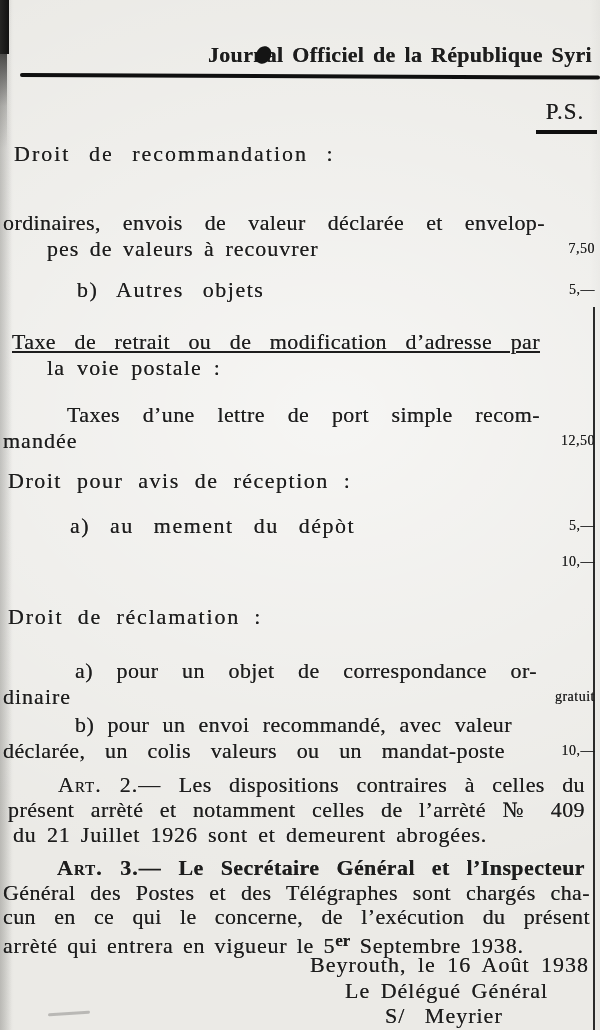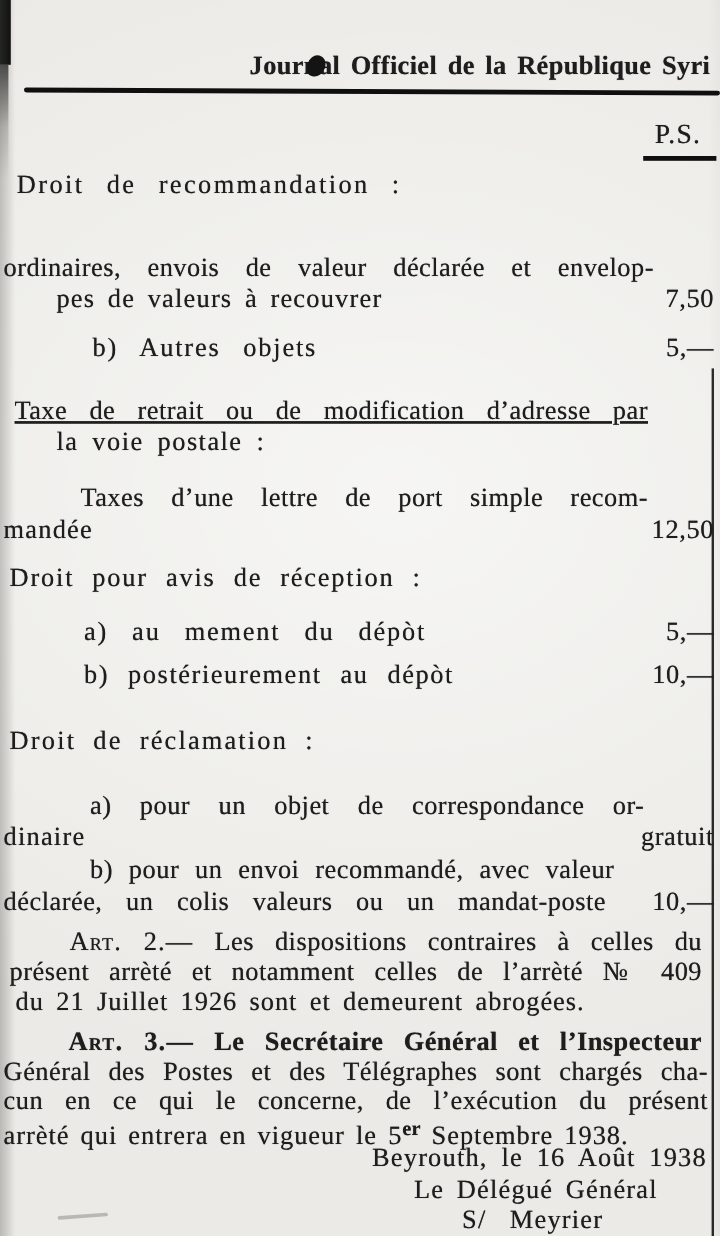--- a/index.html
+++ b/index.html
@@ -27,21 +27,21 @@
   .just{
     white-space:normal;
     text-align:justify;
     text-align-last:justify;
     height:27px;
     overflow:hidden;
   }
   .price{
     position:absolute;
     right:5px;
-    font-size:22px;
+    font-size:14px;
     line-height:26px;
     white-space:nowrap;
     letter-spacing:.5px;
     text-shadow:0 0 .6px rgba(25,25,25,.75);
   }
   .smallcaps{font-variant:small-caps;letter-spacing:1px;}
   .pre{white-space:pre;margin-left:12px;}
   .rule{position:absolute;background:#0f0f0f;}
   sup.ord{font-size:17px;vertical-align:7px;letter-spacing:0;font-weight:bold;}
   .artifact{position:absolute;}
@@ -79,21 +79,20 @@
 
   <div class="line just" style="top:402px;left:67px;width:473px;">Taxes d’une lettre de port simple recom-</div>
   <div class="line" style="top:428px;left:3px;letter-spacing:1px;">mandée</div>
   <div class="price" style="top:428px;">12,50</div>
 
   <div class="line" style="top:468px;left:8px;letter-spacing:1.5px;word-spacing:8px;">Droit pour avis de réception :</div>
 
   <div class="line" style="top:513px;left:70px;word-spacing:13px;letter-spacing:1.5px;">a) au mement du dépòt</div>
   <div class="price" style="top:513px;">5,—</div>
 
-  <div class="line" style="top:549px;left:70px;word-spacing:9px;letter-spacing:1.3px;">b) postérieurement au dépòt</div>
   <div class="price" style="top:549px;">10,—</div>
 
   <div class="line" style="top:604px;left:8px;letter-spacing:1.8px;word-spacing:7px;">Droit de réclamation :</div>
 
   <div class="line just" style="top:658px;left:75px;width:462px;">a) pour un objet de correspondance or-</div>
   <div class="line" style="top:684px;left:3px;letter-spacing:1px;">dinaire</div>
   <div class="price" style="top:684px;">gratuit</div>
 
   <div class="line just" style="top:712px;left:75px;width:437px;">b) pour un envoi recommandé, avec valeur</div>
   <div class="line just" style="top:738px;left:3px;width:502px;">déclarée, un colis valeurs ou un mandat-poste</div>

